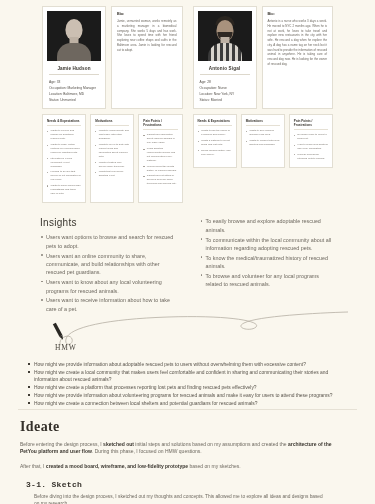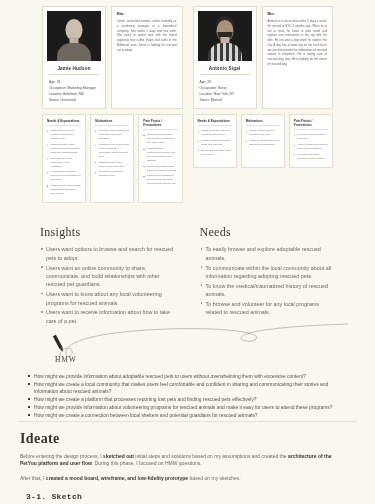--- a/index.html
+++ b/index.html
@@ -74,22 +74,22 @@
   }
   .sub-list li:before {
     content:""; position:absolute; left:0; top:1.6px;
     width:1.2px; height:1.2px; background:#9c978e; border-radius:50%;
   }
 
   
   .in-need { display:flex; padding:14px 40px 0 40px; gap:24px; }
   .in-col { flex:1; }
   .in-h {
-    font-family:Liberation Serif, serif;
-    font-size:12px; color:#3a362f; margin-bottom:5px; letter-spacing:.3px;margin-top:8px;
+    font-family:Liberation Sans, sans-serif;
+    font-size:10px; color:#3a362f; margin-bottom:5px; letter-spacing:.3px;
   }
   .in-list { list-style:none; }
   .in-list li {
     font-size:5.4px; line-height:1.55; color:#6e6960;
     position:relative; padding-left:6px; margin-bottom:1.5px;
   }
   .in-list li:before {
     content:""; position:absolute; left:1px; top:2.4px;
     width:1.8px; height:1.8px; background:#8a857c; border-radius:50%;
   }
@@ -247,21 +247,20 @@
     <div class="in-col">
       <div class="in-h">Insights</div>
       <ul class="in-list">
         <li>Users want options to browse and search for rescued pets to adopt.</li>
         <li>Users want an online community to share, communicate, and build relationships with other rescued pet guardians.</li>
         <li>Users want to know about any local volunteering programs for rescued animals.</li>
         <li>Users want to receive information about how to take care of a pet.</li>
       </ul>
     </div>
     <div class="in-col">
-      <div class="in-h">Needs</div>
       <ul class="in-list">
         <li>To easily browse and explore adoptable rescued animals.</li>
         <li>To communicate within the local community about all information regarding adopting rescued pets.</li>
         <li>To know the medical/traumatized history of rescued animals.</li>
         <li>To browse and volunteer for any local programs related to rescued animals.</li>
       </ul>
     </div>
   </div>
 
   <div class="hmw-wrap">

